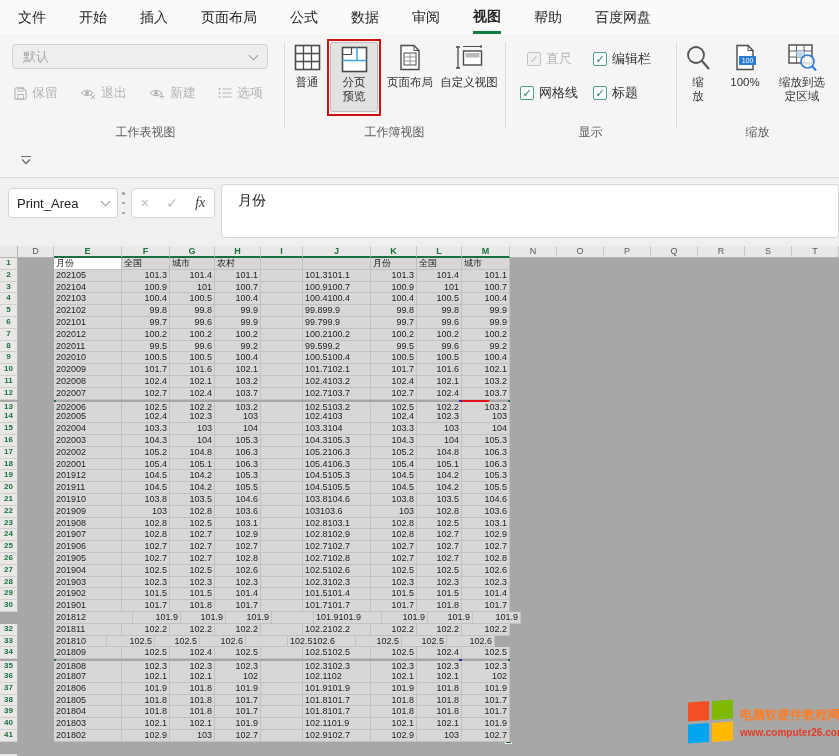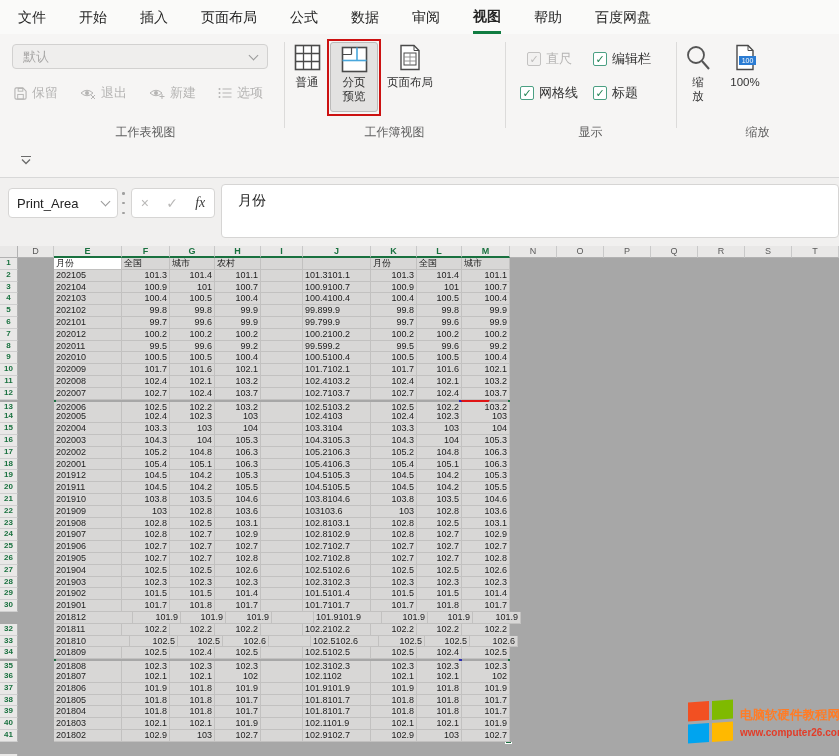--- a/index.html
+++ b/index.html
@@ -180,20 +180,29 @@
   <div id="red-box"></div>
   <div class="viewbtn" style="left:384px; width:52px;">
     <svg width="24" height="27" viewBox="0 0 24 27">
         <path d="M3 1.5h13l5 5v19H3z" fill="#fff" stroke="#4a4a4a" stroke-width="1.4"></path>
         <path d="M16 1.5v5h5" fill="none" stroke="#4a4a4a"></path>
         <rect x="6" y="9" width="12" height="12" fill="none" stroke="#4a4a4a"></rect>
         <path d="M6 13h12M6 17h12M12 9v12" stroke="#8a8a8a" stroke-width="0.9"></path>
       </svg>
     <span class="lbl">页面布局</span>
   </div>
+  <div class="viewbtn" style="left:438px; width:62px;">
+    <svg width="29" height="27" viewBox="0 0 29 27">
+        <path d="M3 3v21M1 3h4M1 24h4" stroke="#4a4a4a" stroke-width="1.3" fill="none"></path>
+        <path d="M8 2.5h19M26 1v3" stroke="#4a4a4a" stroke-width="1.1" fill="none"></path>
+        <rect x="8.5" y="7" width="18" height="14" fill="#fff" stroke="#4a4a4a" stroke-width="1.4"></rect>
+        <rect x="10.5" y="9" width="14" height="4.5" fill="#bbbab9"></rect>
+      </svg>
+    <span class="lbl">自定义视图</span>
+  </div>
   <div class="glabel" style="left:284px; width:221px;">工作簿视图</div>
   <div class="gsep" style="left:505px;"></div>
 
   <div class="cb-item disabled" style="left:527px; top:16px;">
     <span class="cb-box">✓</span>
     <span class="cb-lbl">直尺</span>
   </div>
   <div class="cb-item" style="left:593px; top:16px;">
     <span class="cb-box">✓</span>
     <span class="cb-lbl">编辑栏</span>
@@ -217,20 +226,30 @@
     <span class="lbl" style="width:14px;">缩放</span>
   </div>
   <div class="zoombtn" style="left:722px; width:46px;">
     <svg width="24" height="27" viewBox="0 0 24 27">
         <path d="M4 1.5h11l5 5v19H4z" fill="#fff" stroke="#4a4a4a" stroke-width="1.4"></path>
         <path d="M15 1.5v5h5" fill="none" stroke="#4a4a4a"></path>
         <rect x="6" y="12" width="17" height="9" fill="#2b7cd3"></rect>
         <text x="14.5" y="19" font-size="7" fill="#fff" text-anchor="middle">100</text>
       </svg>
     <span class="lbl">100%</span>
+  </div>
+  <div class="zoombtn" style="left:772px; width:60px;">
+    <svg width="29" height="27" viewBox="0 0 29 27">
+        <rect x="1" y="1" width="23" height="18" fill="#fff" stroke="#4a4a4a" stroke-width="1.4"></rect>
+        <path d="M1 7h23M1 13h23M8.5 1v18M16 1v18" stroke="#4a4a4a" stroke-width="0.9"></path>
+        <rect x="8.5" y="7" width="7.5" height="6" fill="#bcd9ee"></rect>
+        <circle cx="19.5" cy="17.5" r="6.5" fill="#ffffff" fill-opacity="0.75" stroke="#2b7cd3" stroke-width="1.6"></circle>
+        <path d="M24 22l4 4.5" stroke="#2b7cd3" stroke-width="2"></path>
+      </svg>
+    <span class="lbl" style="width:50px;">缩放到选定区域</span>
   </div>
   <div class="glabel" style="left:676px; width:163px;">缩放</div>
 
   <div id="collapse-ribbon">
     <svg width="12" height="11" viewBox="0 0 12 11">
         <path d="M1 1.5h10" stroke="#6b6b6b"></path>
         <path d="M2 4.5l4 4 4-4" fill="none" stroke="#6b6b6b" stroke-width="1.3"></path>
       </svg>
   </div>
 </div>
@@ -724,21 +743,21 @@
       <div class="cell" style="width: 42px; height: 100%;"></div>
       <div class="cell txt" style="width: 68px; height: 100%;">102.2102.2</div>
       <div class="cell num" style="width: 46px; height: 100%;">102.2</div>
       <div class="cell num" style="width: 45px; height: 100%;">102.2</div>
       <div class="cell num" style="width: 48px; height: 100%;">102.2</div>
       <div class="out" style="width: 329px; height: 100%;"></div>
     </div>
     <div class="srow" style="top: 389.6px; height: 11.8px;">
       <div class="rowhdr sel" style="width: 18px; height: 100%;">33</div>
       <div class="out" style="width: 36px; height: 100%;"></div>
-      <div class="cell txt" style="width: 76px; height: 100%;">201810</div>
+      <div class="cell txt" style="width: 53px; height: 100%;">201810</div>
       <div class="cell num" style="width: 48px; height: 100%;">102.5</div>
       <div class="cell num" style="width: 45px; height: 100%;">102.5</div>
       <div class="cell num" style="width: 46px; height: 100%;">102.6</div>
       <div class="cell" style="width: 42px; height: 100%;"></div>
       <div class="cell txt" style="width: 68px; height: 100%;">102.5102.6</div>
       <div class="cell num" style="width: 46px; height: 100%;">102.5</div>
       <div class="cell num" style="width: 45px; height: 100%;">102.5</div>
       <div class="cell num" style="width: 48px; height: 100%;">102.6</div>
       <div class="out" style="width: 329px; height: 100%;"></div>
     </div>

